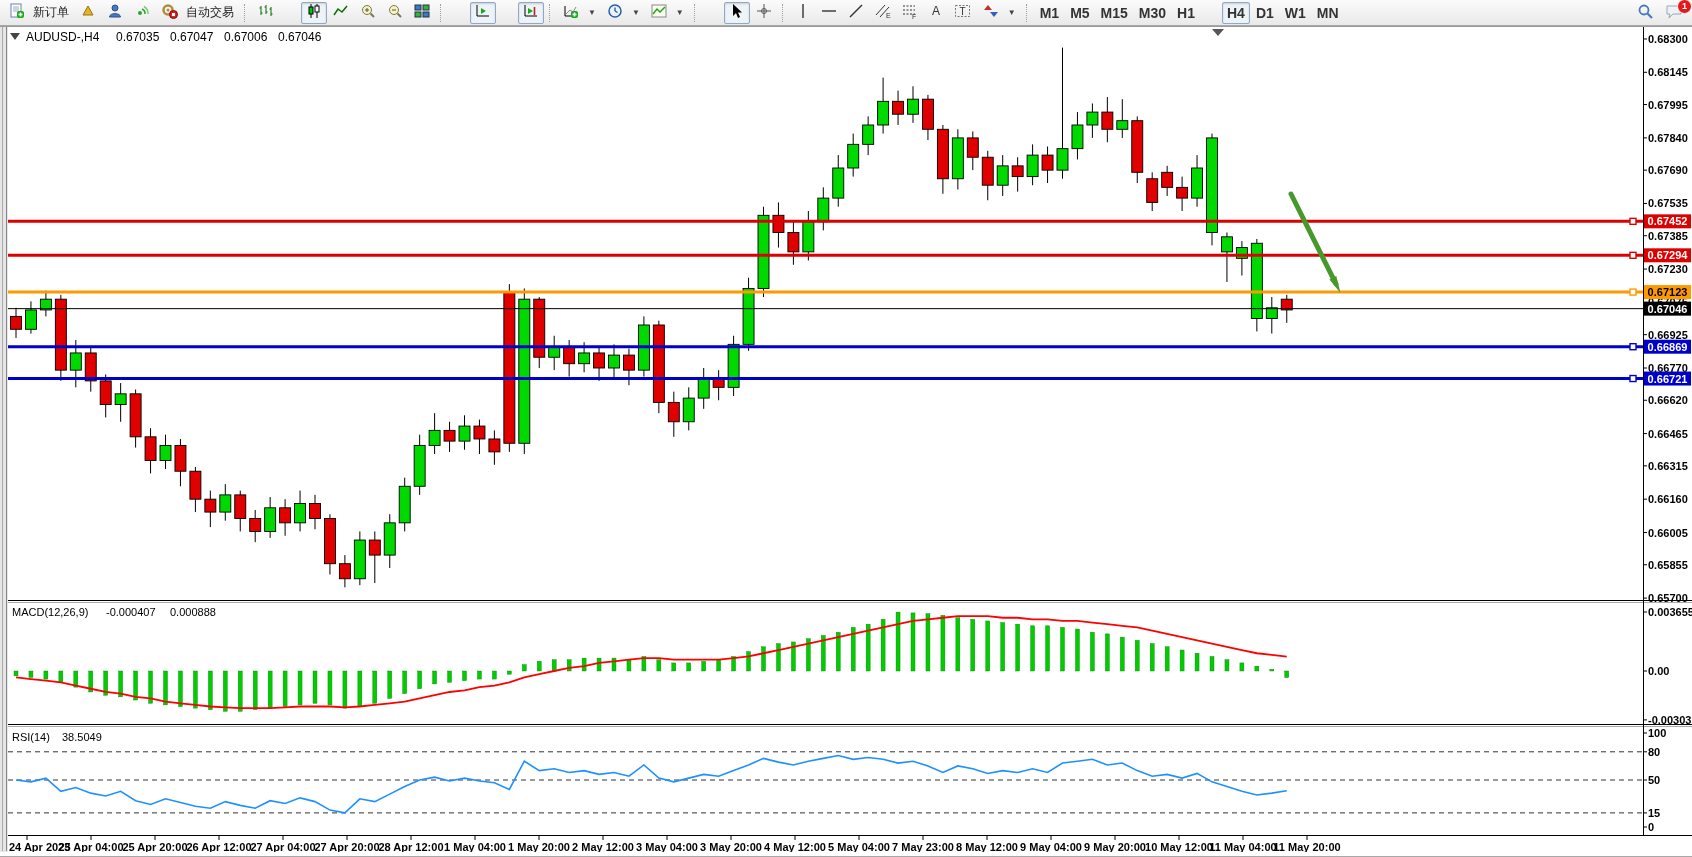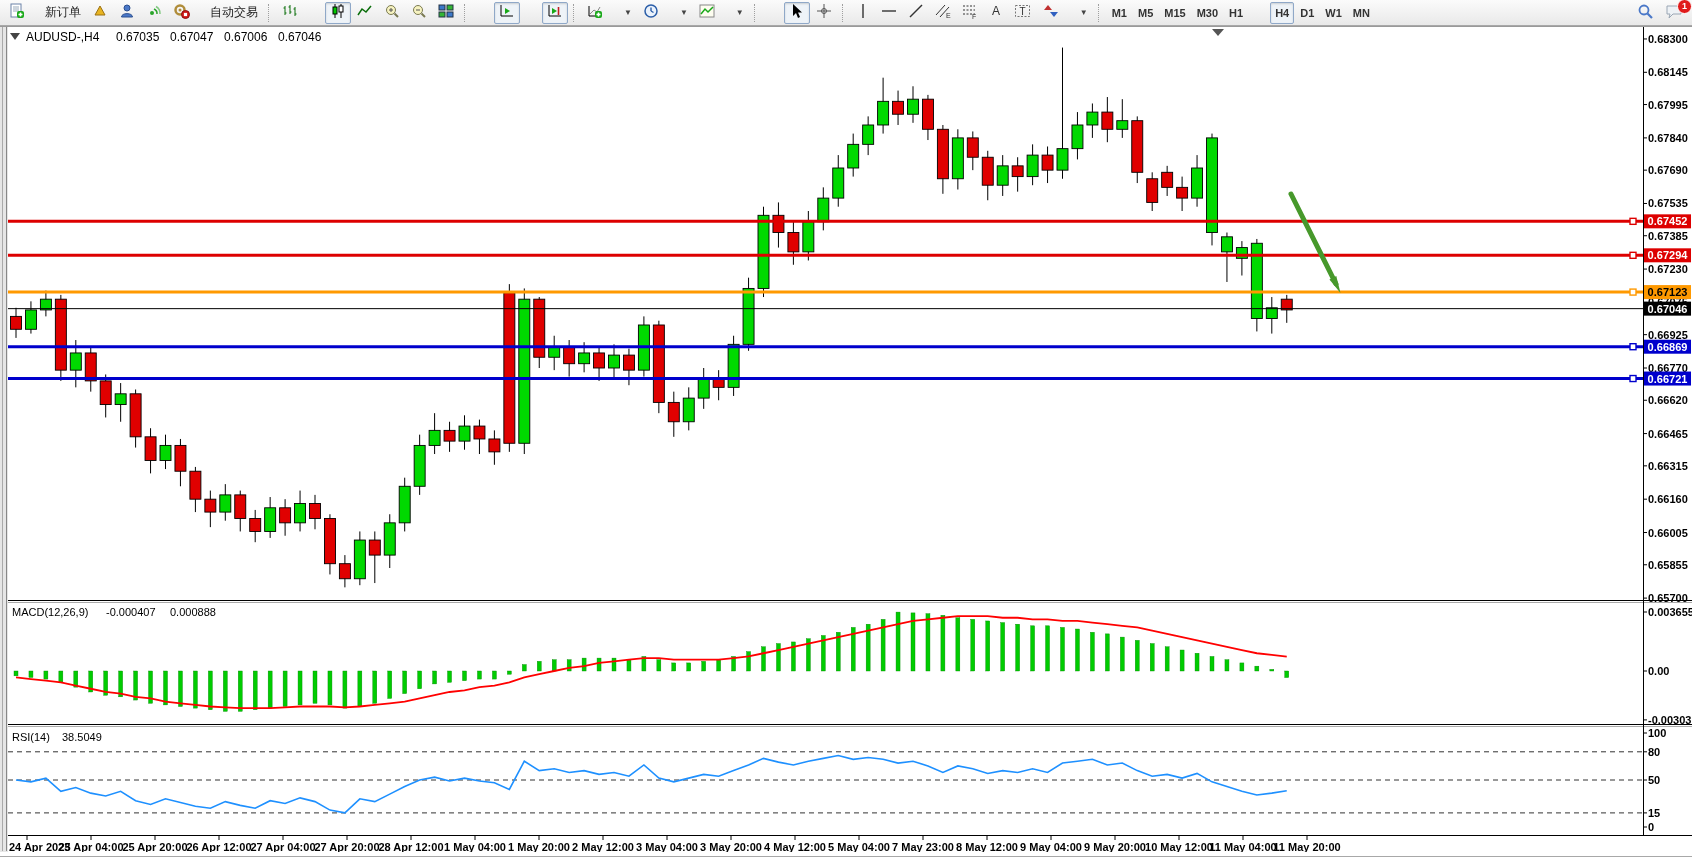--- a/index.html
+++ b/index.html
@@ -1,24 +1,24 @@
 <!DOCTYPE html>
 <html><head>
 <meta charset="utf-8">
 <style>
   html,body{margin:0;padding:0;background:#fff;width:1692px;height:857px;overflow:hidden;
     font-family:"Liberation Sans",sans-serif;-webkit-font-smoothing:antialiased;}
   .tb{box-sizing:border-box;display:flex;align-items:center;height:26px;width:1692px;
     background:linear-gradient(#fbfbfb,#e9e9e9);border-bottom:1px solid #a8a8a8;padding:0 4px;gap:1px;}
   .btn{box-sizing:border-box;height:22px;min-width:24px;display:flex;align-items:center;justify-content:center;
-    gap:20px;padding:0 4px;border:1px solid transparent;border-radius:2px;font-size:12px;color:#222;cursor:default;}
+    gap:8px;padding:0 4px;border:1px solid transparent;border-radius:2px;font-size:12px;color:#222;cursor:default;}
   .btn.pressed{background:#eef3f8;border-color:#8fa8c8;box-shadow:inset 0 1px 2px rgba(0,0,0,.15);margin-left:21px;}
   .btn .dd{font-size:8px;color:#444;margin-left:1px;}
   .sep{width:3px;height:18px;border-left:1px dotted #9f9f9f;margin:0 4px;}
-  .pbtn{font-weight:bold;font-size:11px;color:#333;}
+  .pbtn{font-weight:bold;font-size:14px;color:#333;}
   .spacer{flex:1;}
   .badgewrap{position:relative;}
   .badge{position:absolute;top:-4px;right:-5px;background:#e01b1b;color:#fff;border-radius:8px;
     min-width:13px;height:13px;font-size:9px;font-weight:bold;display:flex;align-items:center;justify-content:center;border:1px solid #fff;}
   svg text{font-family:"Liberation Sans",sans-serif;}
   .axis-t{font-size:11px;font-weight:bold;fill:#000;}
   .panel-label{font-size:11px;fill:#000;}
   .title-t{font-size:12px;fill:#000;}
   .bottomstrip{height:5px;width:1692px;background:#d8d8d8;border-top:1px solid #a8a8a8;box-sizing:border-box;}
 </style>

